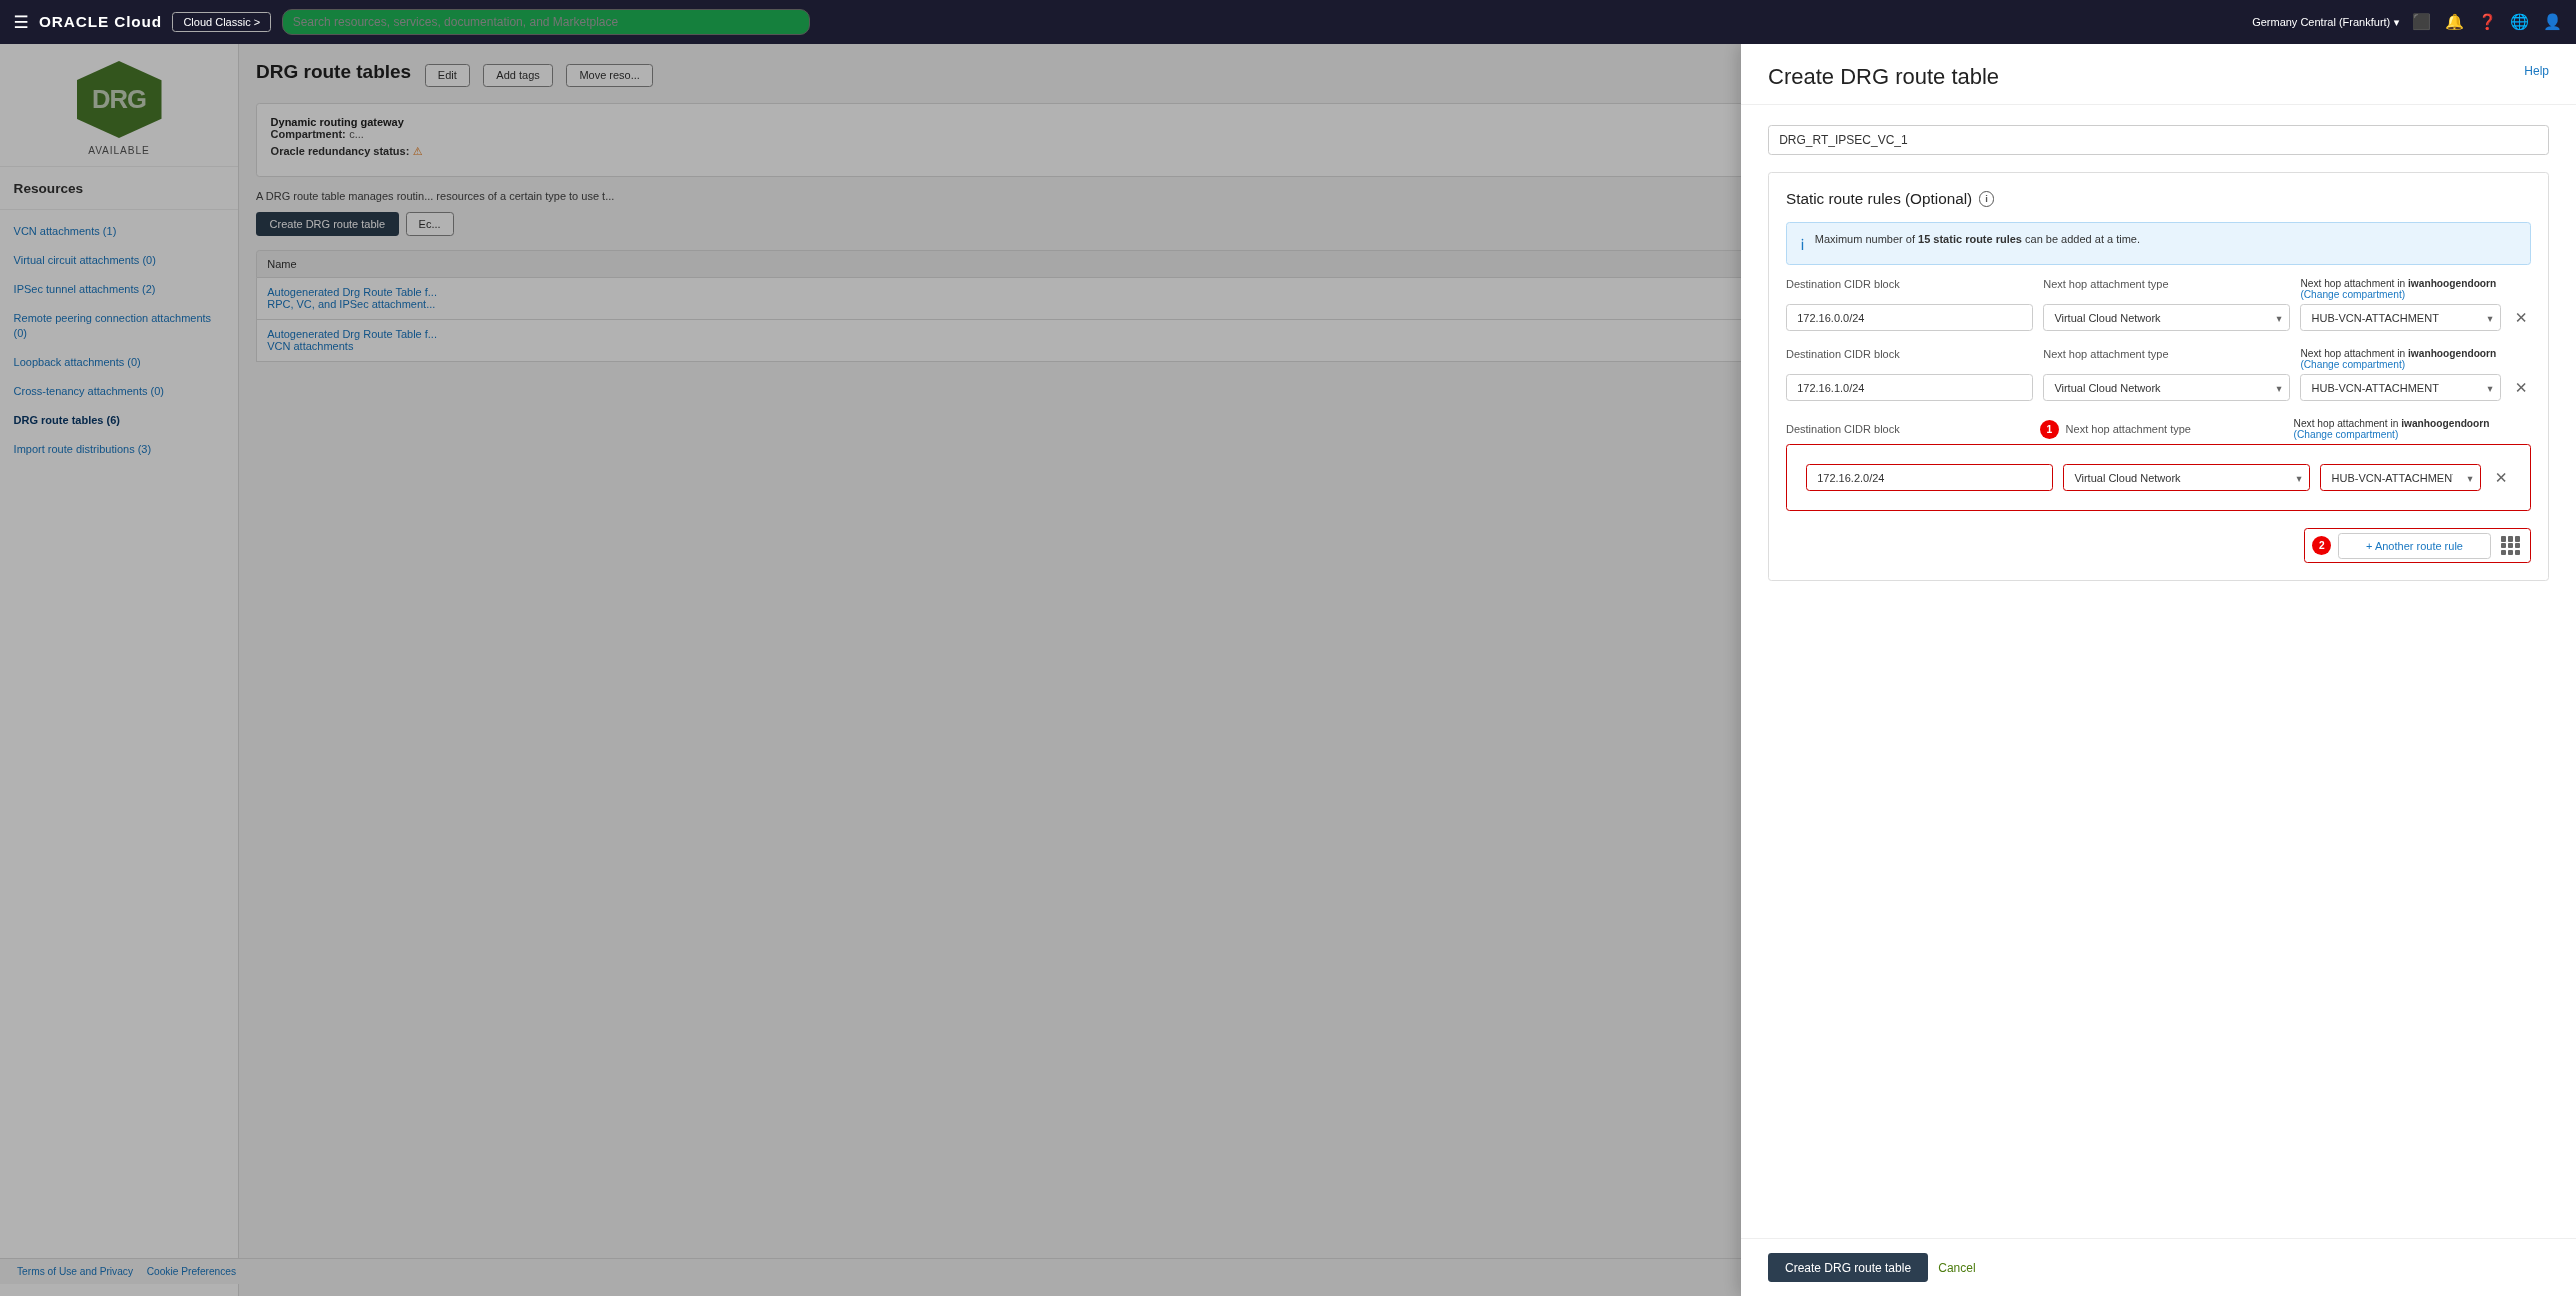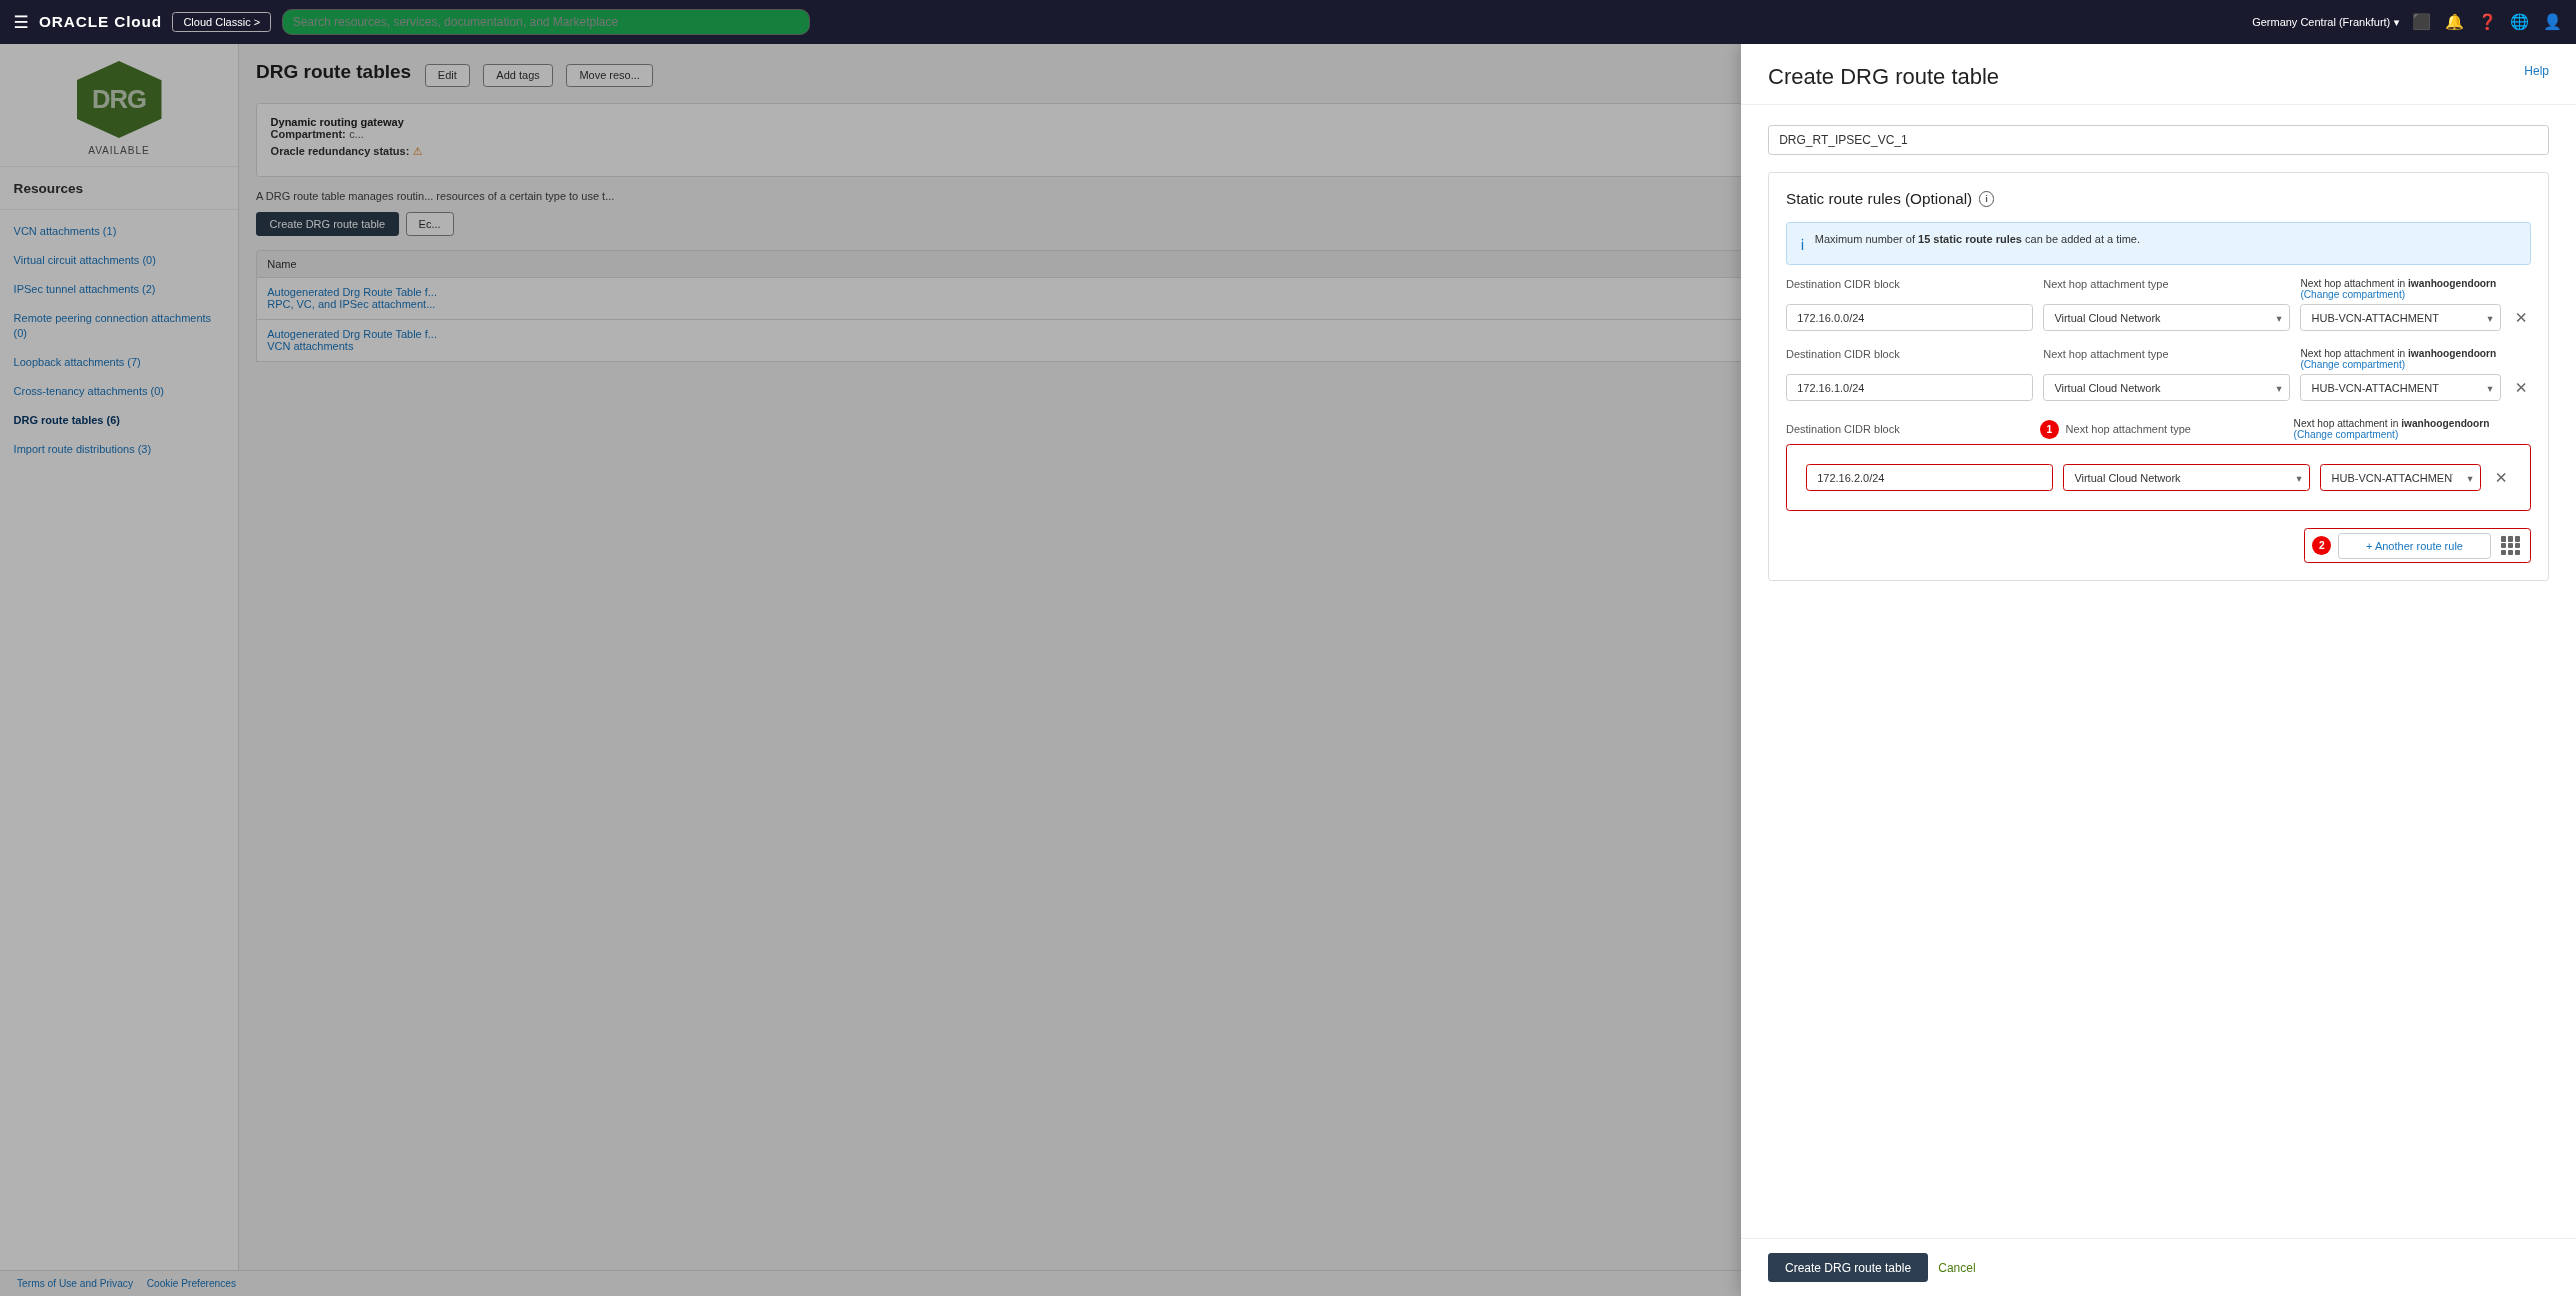--- a/index.html
+++ b/index.html
@@ -58,21 +58,21 @@
     .btn-primary-dark { background: #2c3e50; color: white; border: none; border-radius: 3.4px; padding: 6px 13.6px; font-size: 11px; cursor: pointer; }
 
     
     .table-header { background: #f0f0f0; border: 0.9px solid #ddd; padding: 6.8px 10.2px; font-size: 11px; font-weight: 400; color: #333; border-radius: 3.4px 3.4px 0 0; }
 
     
     .route-table-item { background: white; border: 0.9px solid #ddd; border-top: none; padding: 8.5px 10.2px; }
     .route-table-link { color: #1a78c2; font-size: 11px; cursor: pointer; display: block; }
 
     
-    .footer { background: #f5f5f5; border-top: 0.9px solid #ddd; padding: 6.8px 17px; font-size: 10.2px; color: #666; display: flex; gap: 13.6px; position: fixed; bottom: 0; left: 0; right: 0; }
+    .footer { background: #f5f5f5; border-top: 0.9px solid #ddd; padding: 6.8px 17px; font-size: 10.2px; color: #666; display: flex; gap: 13.6px; position: fixed; bottom: 12px; left: 0; right: 0; }
     .footer a { color: #1a78c2; cursor: pointer; }
 
     
     .modal-overlay {
       position: fixed; top: 0; left: 0; right: 0; bottom: 0; background: rgba(0,0,0,0.3); z-index: 500;
     }
 
     
     .modal-panel {
       position: fixed; top: 44px; right: 0; bottom: 0; width: 835px; background: white; box-shadow: -3.4px 0 17px rgba(0,0,0,0.2); z-index: 600;
@@ -163,21 +163,21 @@
         <span style="color:rgba(255,255,255,0.7); font-size:25.6px;">DRG</span>
       </div>
       <div class="drg-available">AVAILABLE</div>
     </div>
     <div class="sidebar-header">Resources</div>
     <div class="sidebar-nav-section">
       <div class="sidebar-nav-item">VCN attachments (1)</div>
       <div class="sidebar-nav-item">Virtual circuit attachments (0)</div>
       <div class="sidebar-nav-item">IPSec tunnel attachments (2)</div>
       <div class="sidebar-nav-item">Remote peering connection attachments (0)</div>
-      <div class="sidebar-nav-item">Loopback attachments (7)</div>
+      <div class="sidebar-nav-item">Loopback attachments (0)</div>
       <div class="sidebar-nav-item">Cross-tenancy attachments (0)</div>
       <div class="sidebar-nav-item active">DRG route tables (6)</div>
       <div class="sidebar-nav-item">Import route distributions (3)</div>
     </div>
   </aside>
 
   <main class="page-content">
 
     <div class="page-title-bar">
       <h1 class="section-title">DRG route tables</h1>

